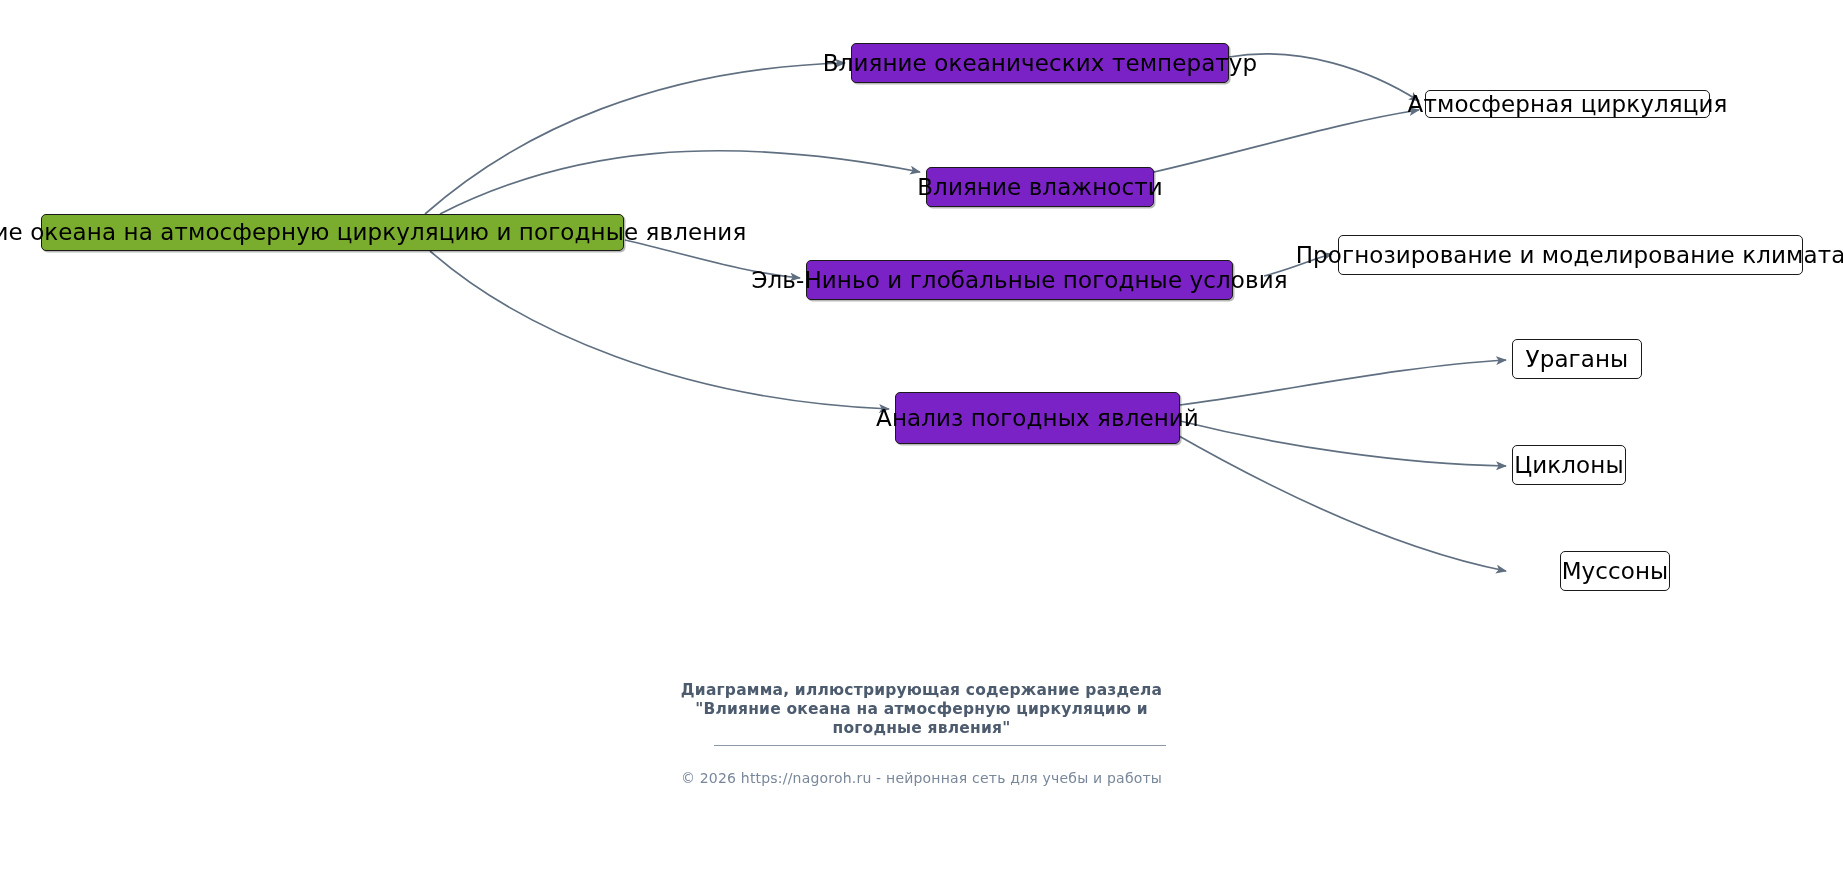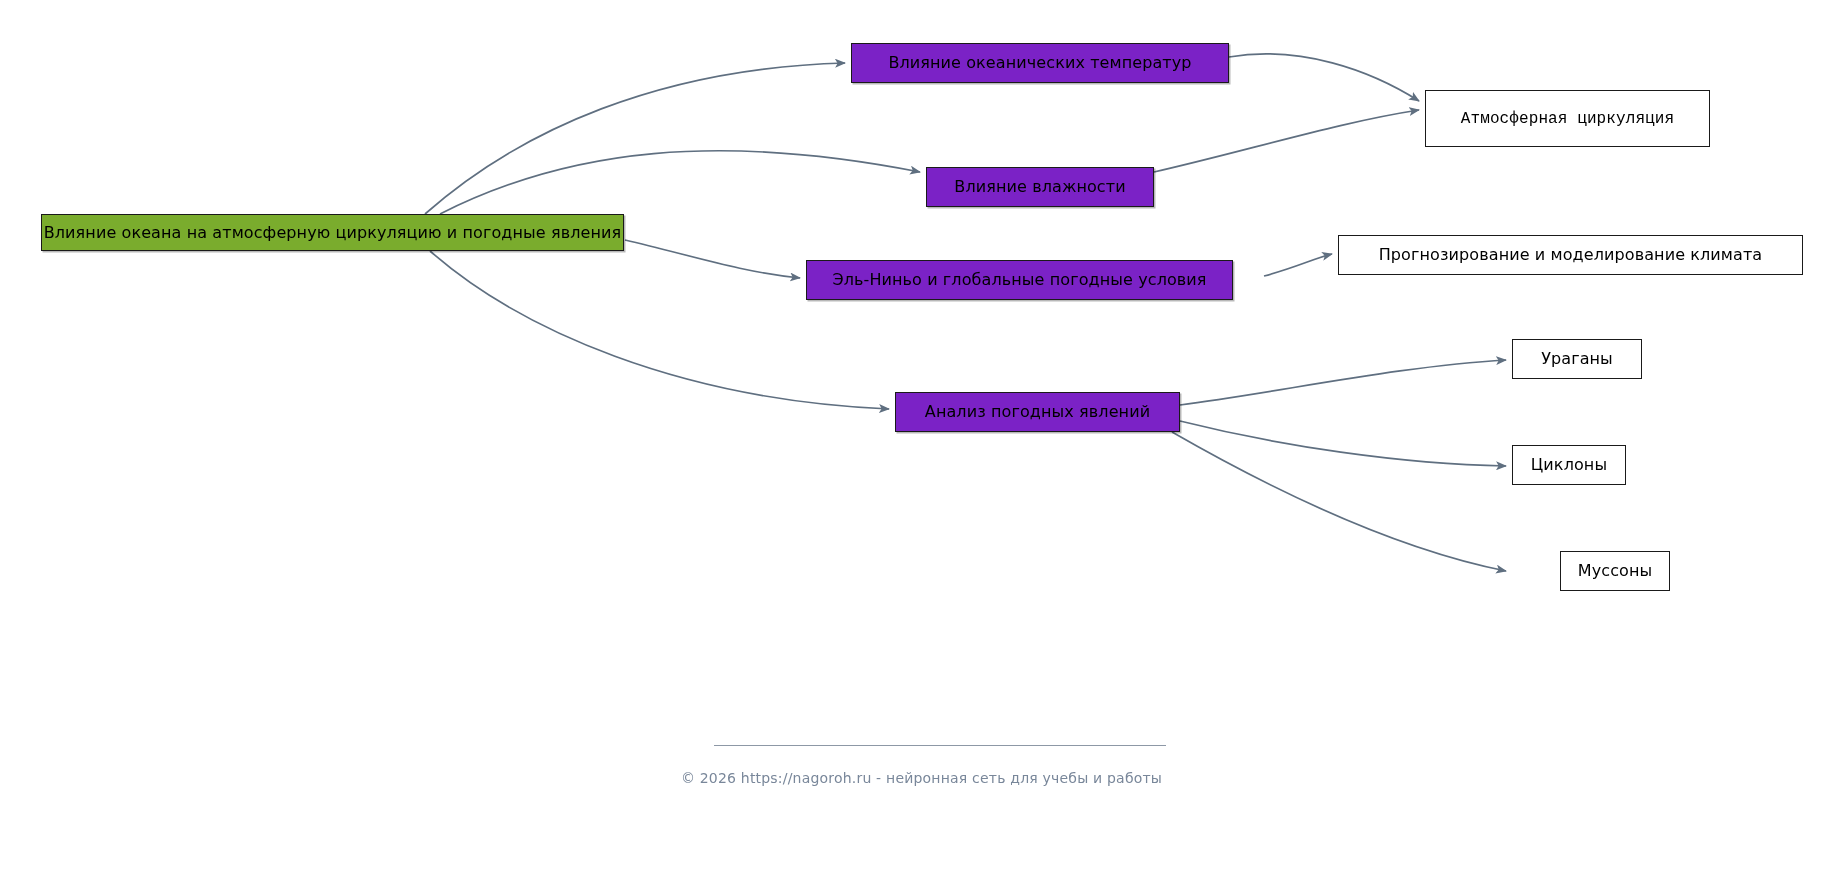--- a/index.html
+++ b/index.html
@@ -31,24 +31,24 @@
     height: 869px;
     pointer-events: none;
   }
 
   .node {
     position: absolute;
     box-sizing: border-box;
     display: flex;
     align-items: center;
     justify-content: center;
-    border-radius: 0;
+    border-radius: 5px;
     white-space: nowrap;
     font-family: "DejaVu Sans", sans-serif;
-    font-size: 16px;
+    font-size: 23px;
     line-height: 1;
     letter-spacing: 0.1px;
     color: #000000;
   }
 
   .node-root {
     background: #7aac2d;
     border: 1.6px solid #1a1a1a;
     box-shadow: 1.5px 1.5px 0 rgba(0,0,0,0.28);
   }
@@ -62,23 +62,23 @@
   .node-leaf {
     background: #ffffff;
     border: 1.6px solid #1a1a1a;
   }
 
   
   #node-root        { left: 41px;   top: 214px; width: 583px; height: 37px; }
   #node-ocean-temp  { left: 851px;  top: 43px;  width: 378px; height: 40px; }
   #node-humidity    { left: 926px;  top: 155px; width: 228px; height: 40px; margin-top: 12px; }
   #node-elnino      { left: 806px;  top: 260px; width: 427px; height: 40px; }
-  #node-weather     { left: 895px;  top: 392px; width: 285px; height: 40px; }
+  #node-weather     { left: 895px;  top: 392px; width: 285px; height: 52px; }
 
-  #node-atmos       { left: 1425px; top: 90px;  width: 285px; height: 57px; font-family: Liberation Mono, monospace; }
+  #node-atmos       { left: 1425px; top: 90px;  width: 285px; height: 28px; }
   #node-forecast    { left: 1338px; top: 235px; width: 465px; height: 40px; }
   #node-hurricanes  { left: 1512px; top: 339px; width: 130px; height: 40px; }
   #node-cyclones    { left: 1512px; top: 445px; width: 114px; height: 40px; }
   #node-monsoons    { left: 1560px; top: 551px; width: 110px; height: 40px; }
 
   
   #caption-block {
     position: absolute;
     left: 0;
     top: 681px;
@@ -154,18 +154,23 @@
   <div class="node node-leaf" id="node-atmos">Атмосферная циркуляция</div>
 
   <div class="node node-leaf" id="node-forecast">Прогнозирование и моделирование климата</div>
 
   <div class="node node-leaf" id="node-hurricanes">Ураганы</div>
 
   <div class="node node-leaf" id="node-cyclones">Циклоны</div>
 
   <div class="node node-leaf" id="node-monsoons">Муссоны</div>
 
+  <div id="caption-block">
+    <div class="caption-line">Диаграмма, иллюстрирующая содержание раздела</div>
+    <div class="caption-line">"Влияние океана на атмосферную циркуляцию и</div>
+    <div class="caption-line">погодные явления"</div>
+  </div>
 
   <div id="caption-divider"></div>
 
   <div id="footer-credit">© 2026 https://nagoroh.ru - нейронная сеть для учебы и работы</div>
 
 </div>
 
 </body></html>

